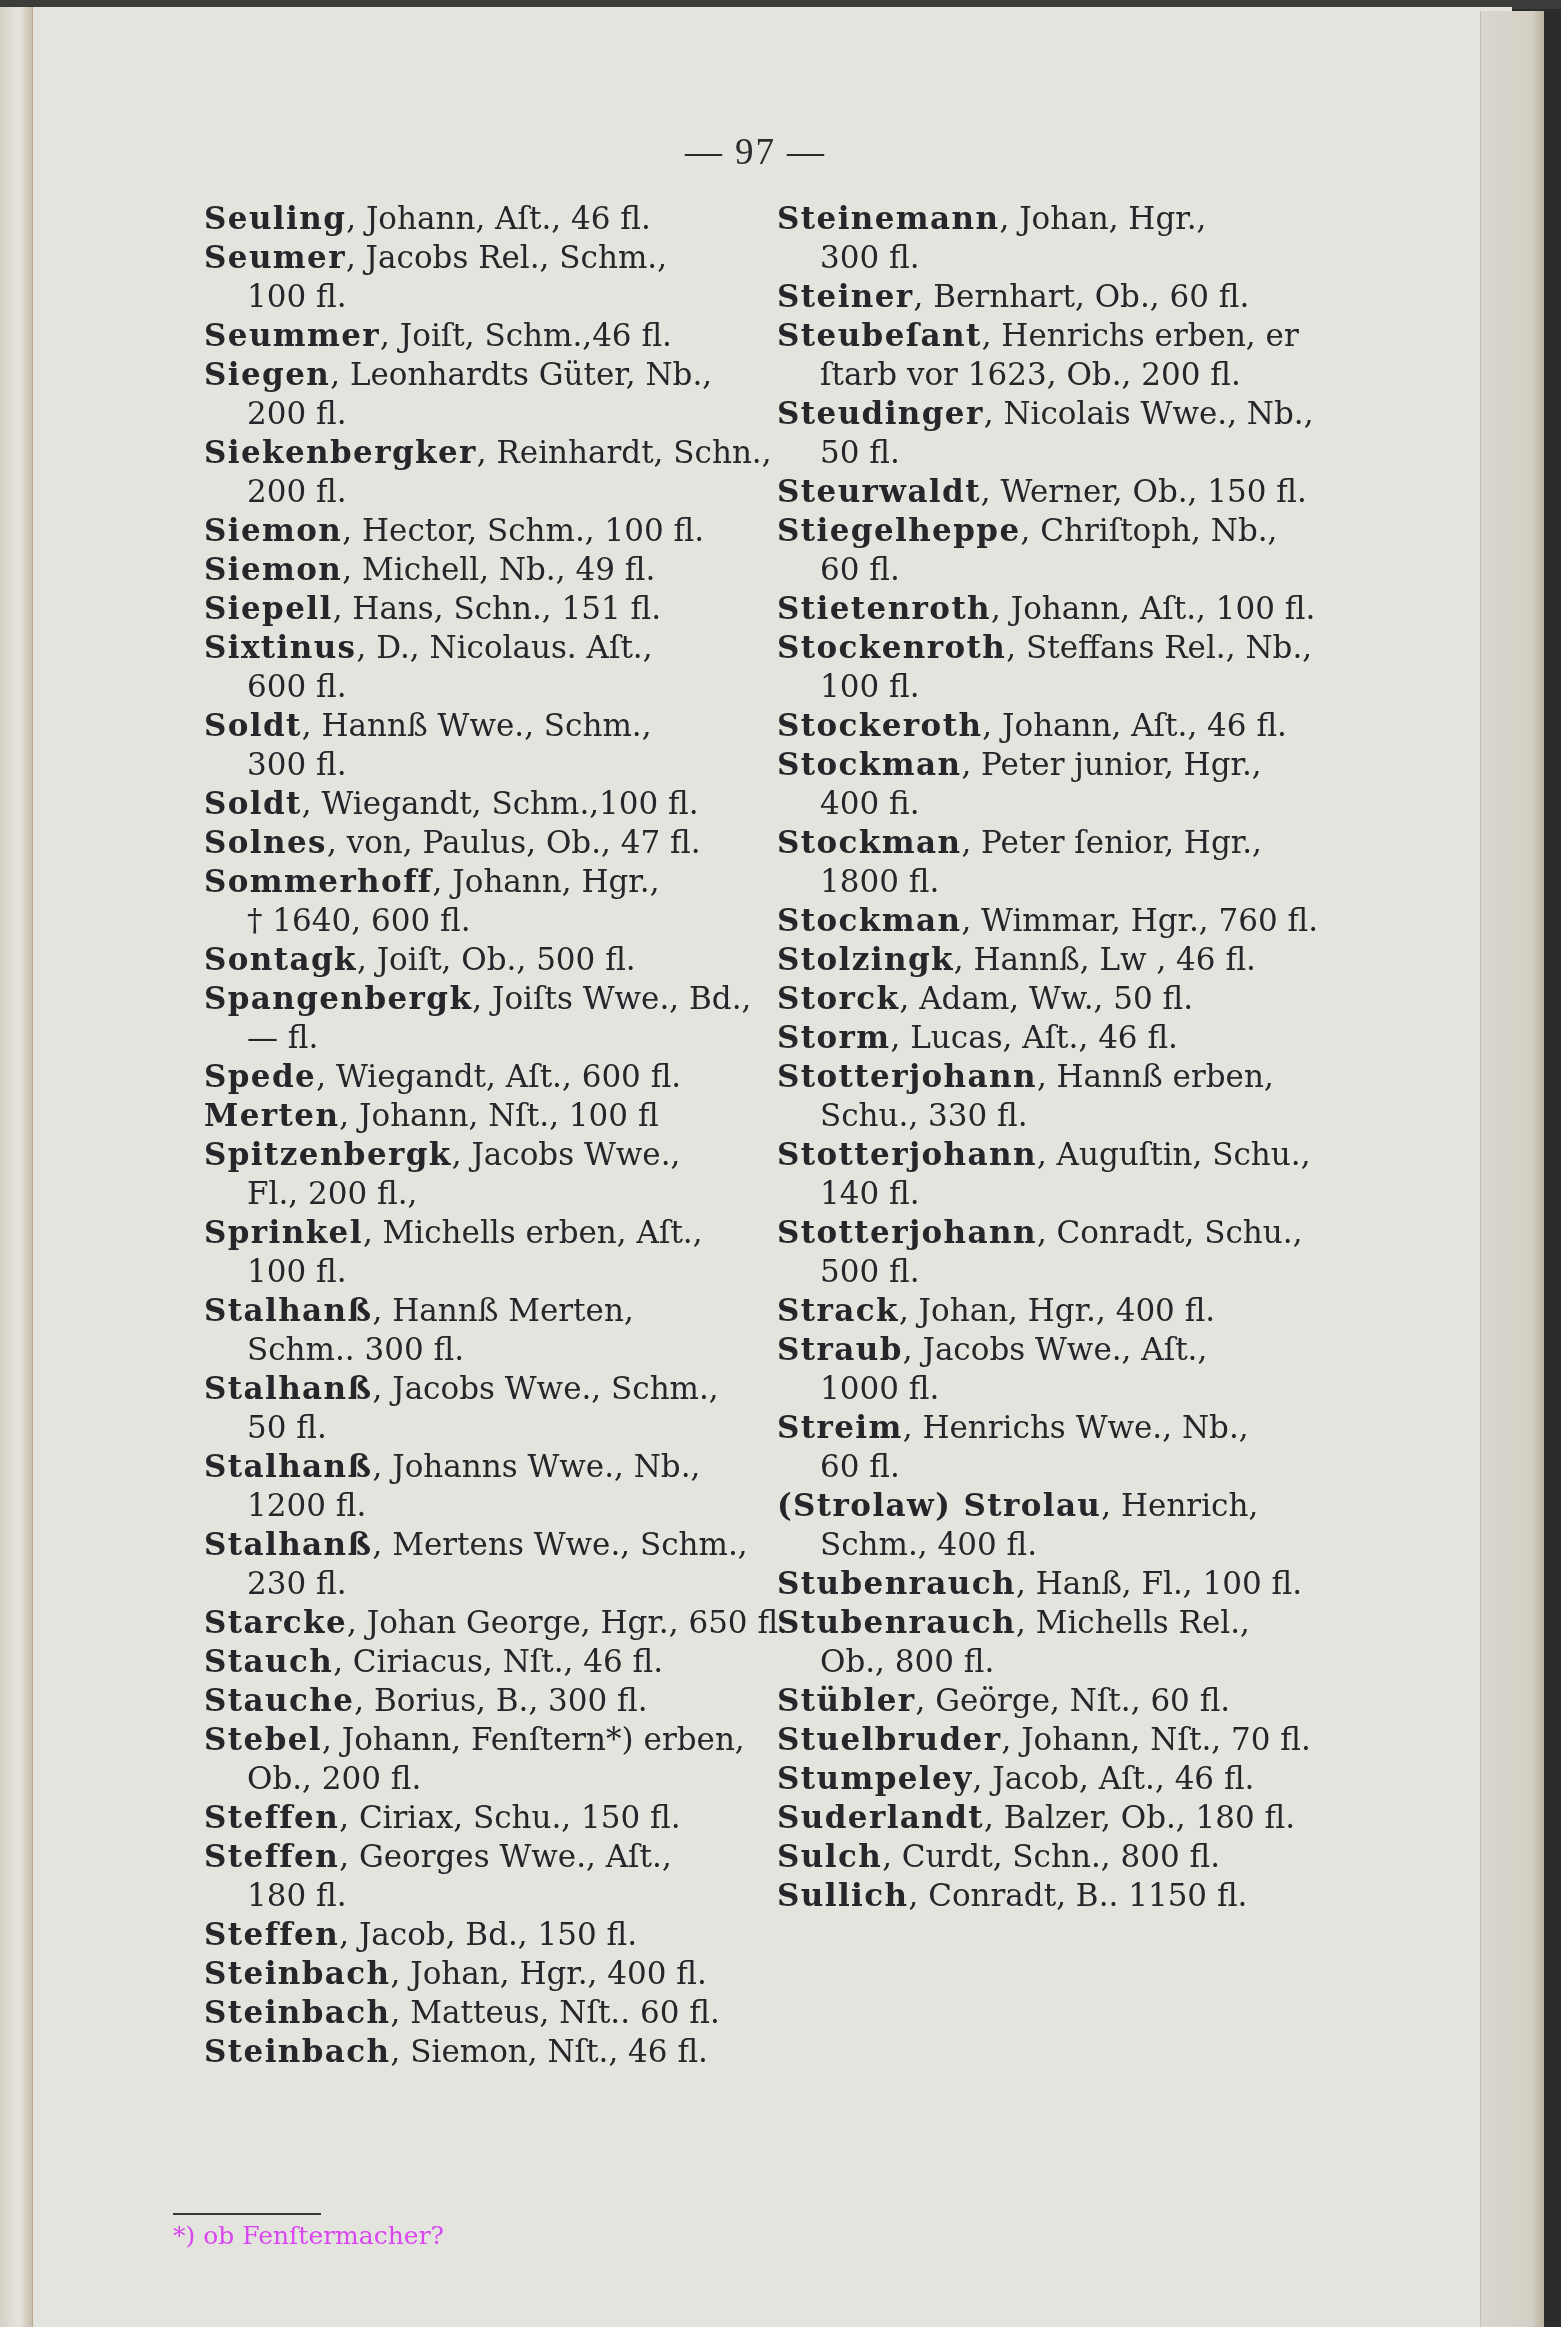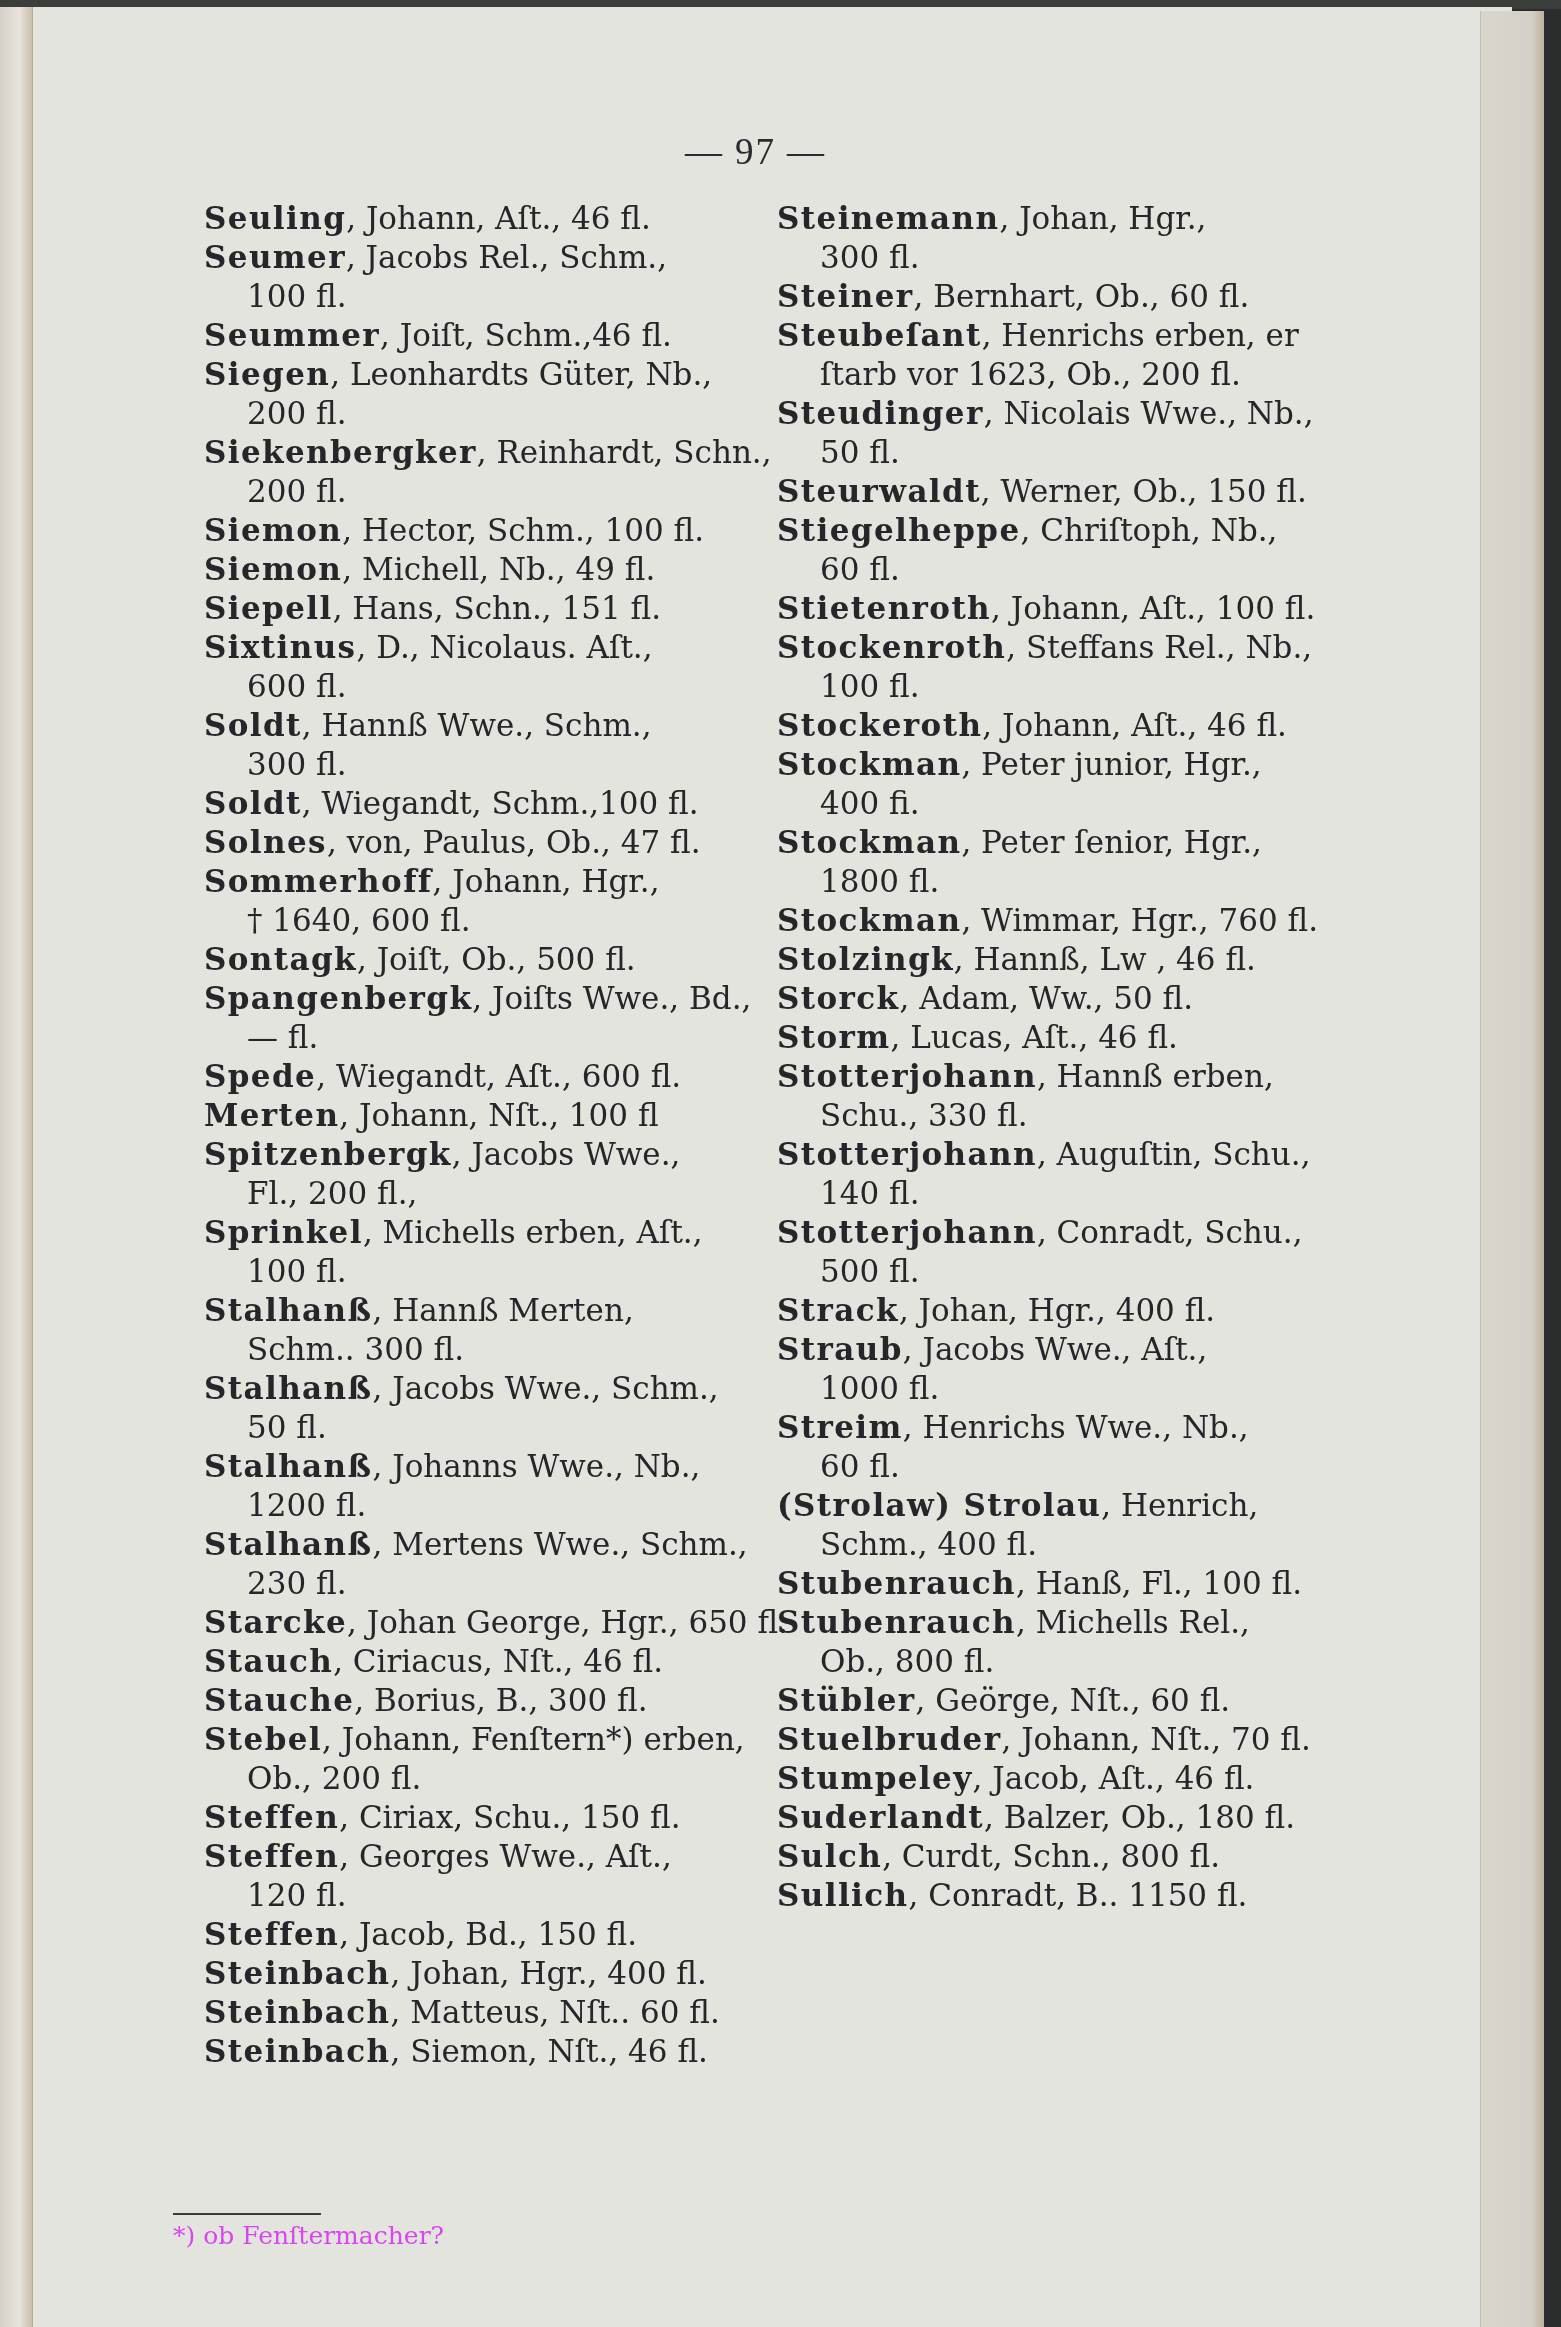--- a/index.html
+++ b/index.html
@@ -169,21 +169,21 @@
     <div class="entry">
     <span class="line"><span class="surname">Stebel</span><span class="rest">, Johann, Fenſtern*) erben,</span></span>
     <span class="line cont">Ob., 200 fl.</span>
   </div>
     <div class="entry">
     <span class="line"><span class="surname">Steffen</span><span class="rest">, Ciriax, Schu., 150 fl.</span></span>
 
   </div>
     <div class="entry">
     <span class="line"><span class="surname">Steffen</span><span class="rest">, Georges Wwe., Aſt.,</span></span>
-    <span class="line cont">120 fl.</span>
+    <span class="line cont">180 fl.</span>
   </div>
     <div class="entry">
     <span class="line"><span class="surname">Steffen</span><span class="rest">, Jacob, Bd., 150 fl.</span></span>
 
   </div>
     <div class="entry">
     <span class="line"><span class="surname">Steinbach</span><span class="rest">, Johan, Hgr., 400 fl.</span></span>
 
   </div>
     <div class="entry">

